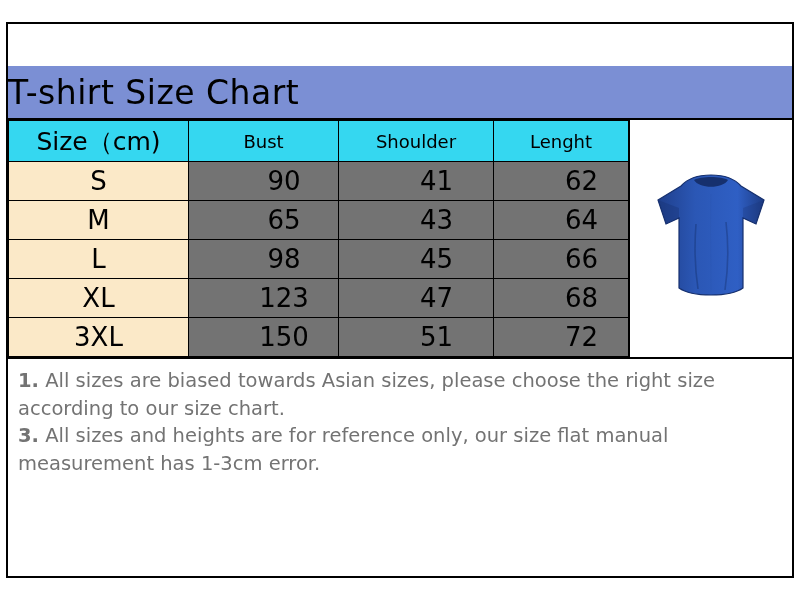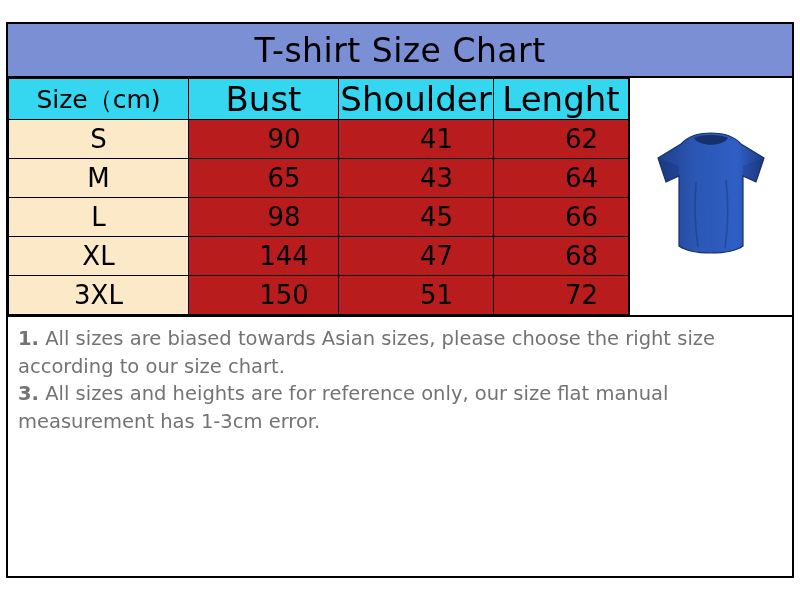--- a/index.html
+++ b/index.html
@@ -30,23 +30,24 @@
     border: 2px solid #000000;
     box-sizing: border-box;
     display: flex;
     flex-direction: column;
   }
   .title-bar {
     height: 52px;
     background: #7b8fd4;
     display: flex;
     align-items: center;
-    justify-content: center;
+    justify-content: flex-start;
     border-bottom: 2px solid #000000;
     flex: 0 0 auto;
+    margin-top: 42px;
   }
   .title-bar .title {
     font-size: 33px;
     color: #000000;
     letter-spacing: 0.5px;
     font-family: "DejaVu Sans", sans-serif;
   }
   .body-area {
     flex: 1 1 auto;
     display: flex;
@@ -71,30 +72,30 @@
     text-align: center;
     font-size: 26px;
     font-weight: normal;
     padding: 0;
     height: 38px;
     font-family: "DejaVu Sans", sans-serif;
   }
   table.size-table thead th {
     background: #35d7f0;
     height: 40px;
-    font-size: 34px;
+    font-size: 18px;
   }
   table.size-table thead th:first-child {
     font-size: 25px;
   }
   table.size-table tbody td.col-size {
     background: #fbe9c8;
   }
   table.size-table tbody td.col-val {
-    background: #b91c1c;
+    background: #737373;
     padding-left: 41px;
   }
   table.size-table col.c1 { width: 180px; }
   table.size-table col.c2 { width: 150px; }
   table.size-table col.c3 { width: 155px; }
   table.size-table col.c4 { width: 135px; }
 
   .image-cell {
     flex: 1 1 auto;
     background: #ffffff;
@@ -167,21 +168,21 @@
               <td class="col-val">64</td>
             </tr>
             <tr>
               <td class="col-size">L</td>
               <td class="col-val">98</td>
               <td class="col-val">45</td>
               <td class="col-val">66</td>
             </tr>
             <tr>
               <td class="col-size">XL</td>
-              <td class="col-val">144</td>
+              <td class="col-val">123</td>
               <td class="col-val">47</td>
               <td class="col-val">68</td>
             </tr>
             <tr>
               <td class="col-size">3XL</td>
               <td class="col-val">150</td>
               <td class="col-val">51</td>
               <td class="col-val">72</td>
             </tr>
           </tbody>

